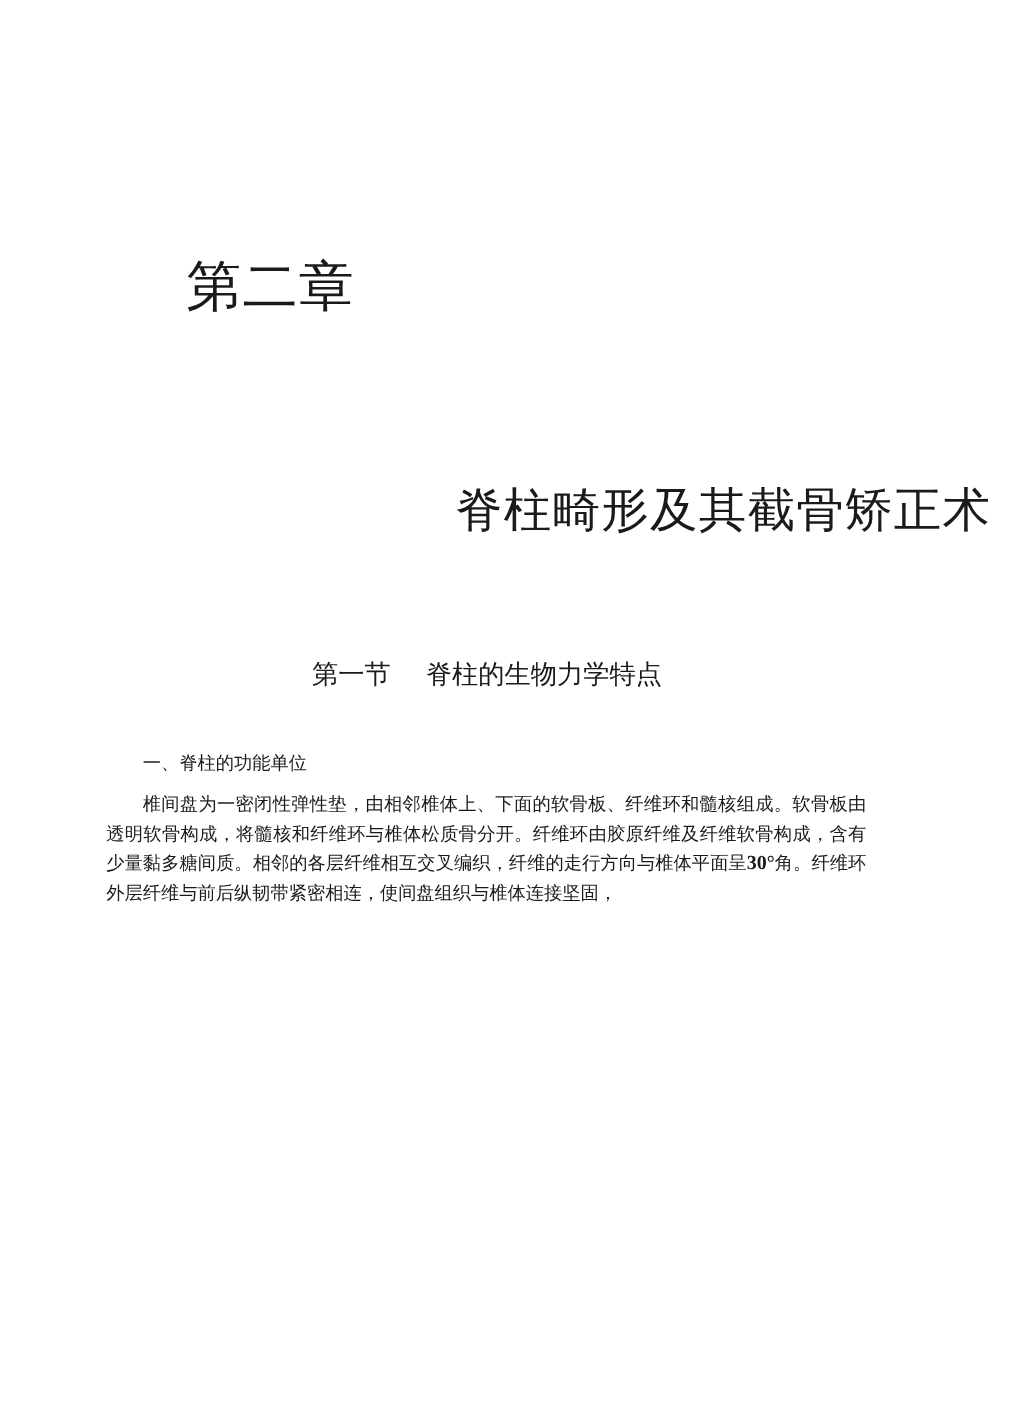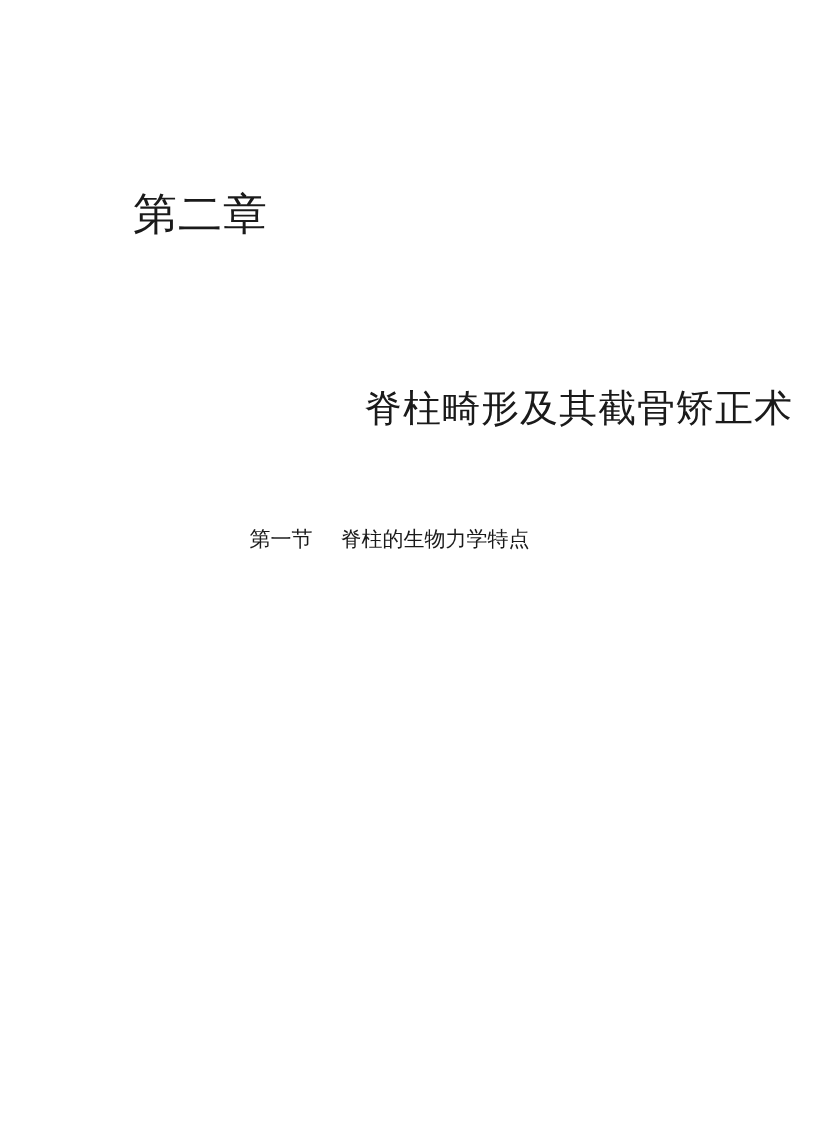--- a/index.html
+++ b/index.html
@@ -1,19 +1,19 @@
 <!DOCTYPE html>
 <html><head>
 <meta charset="utf-8">
 <style>
   html, body { margin: 0; padding: 0; background: #ffffff; }
   body { width: 813px; height: 1122px; position: relative; overflow: hidden;
          font-family: "DejaVu Serif", "Liberation Serif", serif; color: #1a1a1a; }
   .chapter { position: absolute; left: 133px; top: 186px; font-size: 44px; line-height: 56px;
-             letter-spacing: 1px; font-weight: normal; margin: 0; }
+             letter-spacing: 1px; font-weight: normal; margin: 16px; }
   .title { position: absolute; left: 0; width: 813px; top: 388px; text-align: right; font-size: 38px;
            line-height: 40px; letter-spacing: 1px; font-weight: normal; margin: 0; padding-left: 0; }
   .title span { position: relative; left: -20px; }
   .section { position: absolute; left: 0; width: 813px; top: 524px; text-align: center; font-size: 21px;
              line-height: 30px; font-weight: normal; margin: 0; }
   .section .num { margin-right: 28px; }
   .section-wrap { position: relative; left: -17px; }
   .body { position: absolute; left: 85px; width: 608px; top: 589px; font-size: 14.6px; line-height: 23.4px;
           text-align: justify; }
   .body p { margin: 0; text-indent: 2em; }
@@ -28,16 +28,18 @@
 <h2 class="title"><span>脊柱畸形及其截骨矫正术</span></h2>
 
 <h3 class="section">
   <span class="section-wrap">
     <span class="num">第一节</span><span>脊柱的生物力学特点</span>
   </span>
 </h3>
 
 <div class="body">
 
+  <p class="h">一、脊柱的功能单位</p>
 
 
 
+  <p><span>椎间盘为一密闭性弹性垫，由相邻椎体上、下面的软骨板、纤维环和髓核组成。软骨板由透明软骨构成，将髓核和纤维环与椎体松质骨分开。纤维环由胶原纤维及纤维软骨构成，含有少量黏多糖间质。相邻的各层纤维相互交叉编织，纤维的走行方向与椎体平面呈</span><b class="num">30°</b><span>角。纤维环外层纤维与前后纵韧带紧密相连，使间盘组织与椎体连接坚固，</span></p>
 </div>
 
 </body></html>

